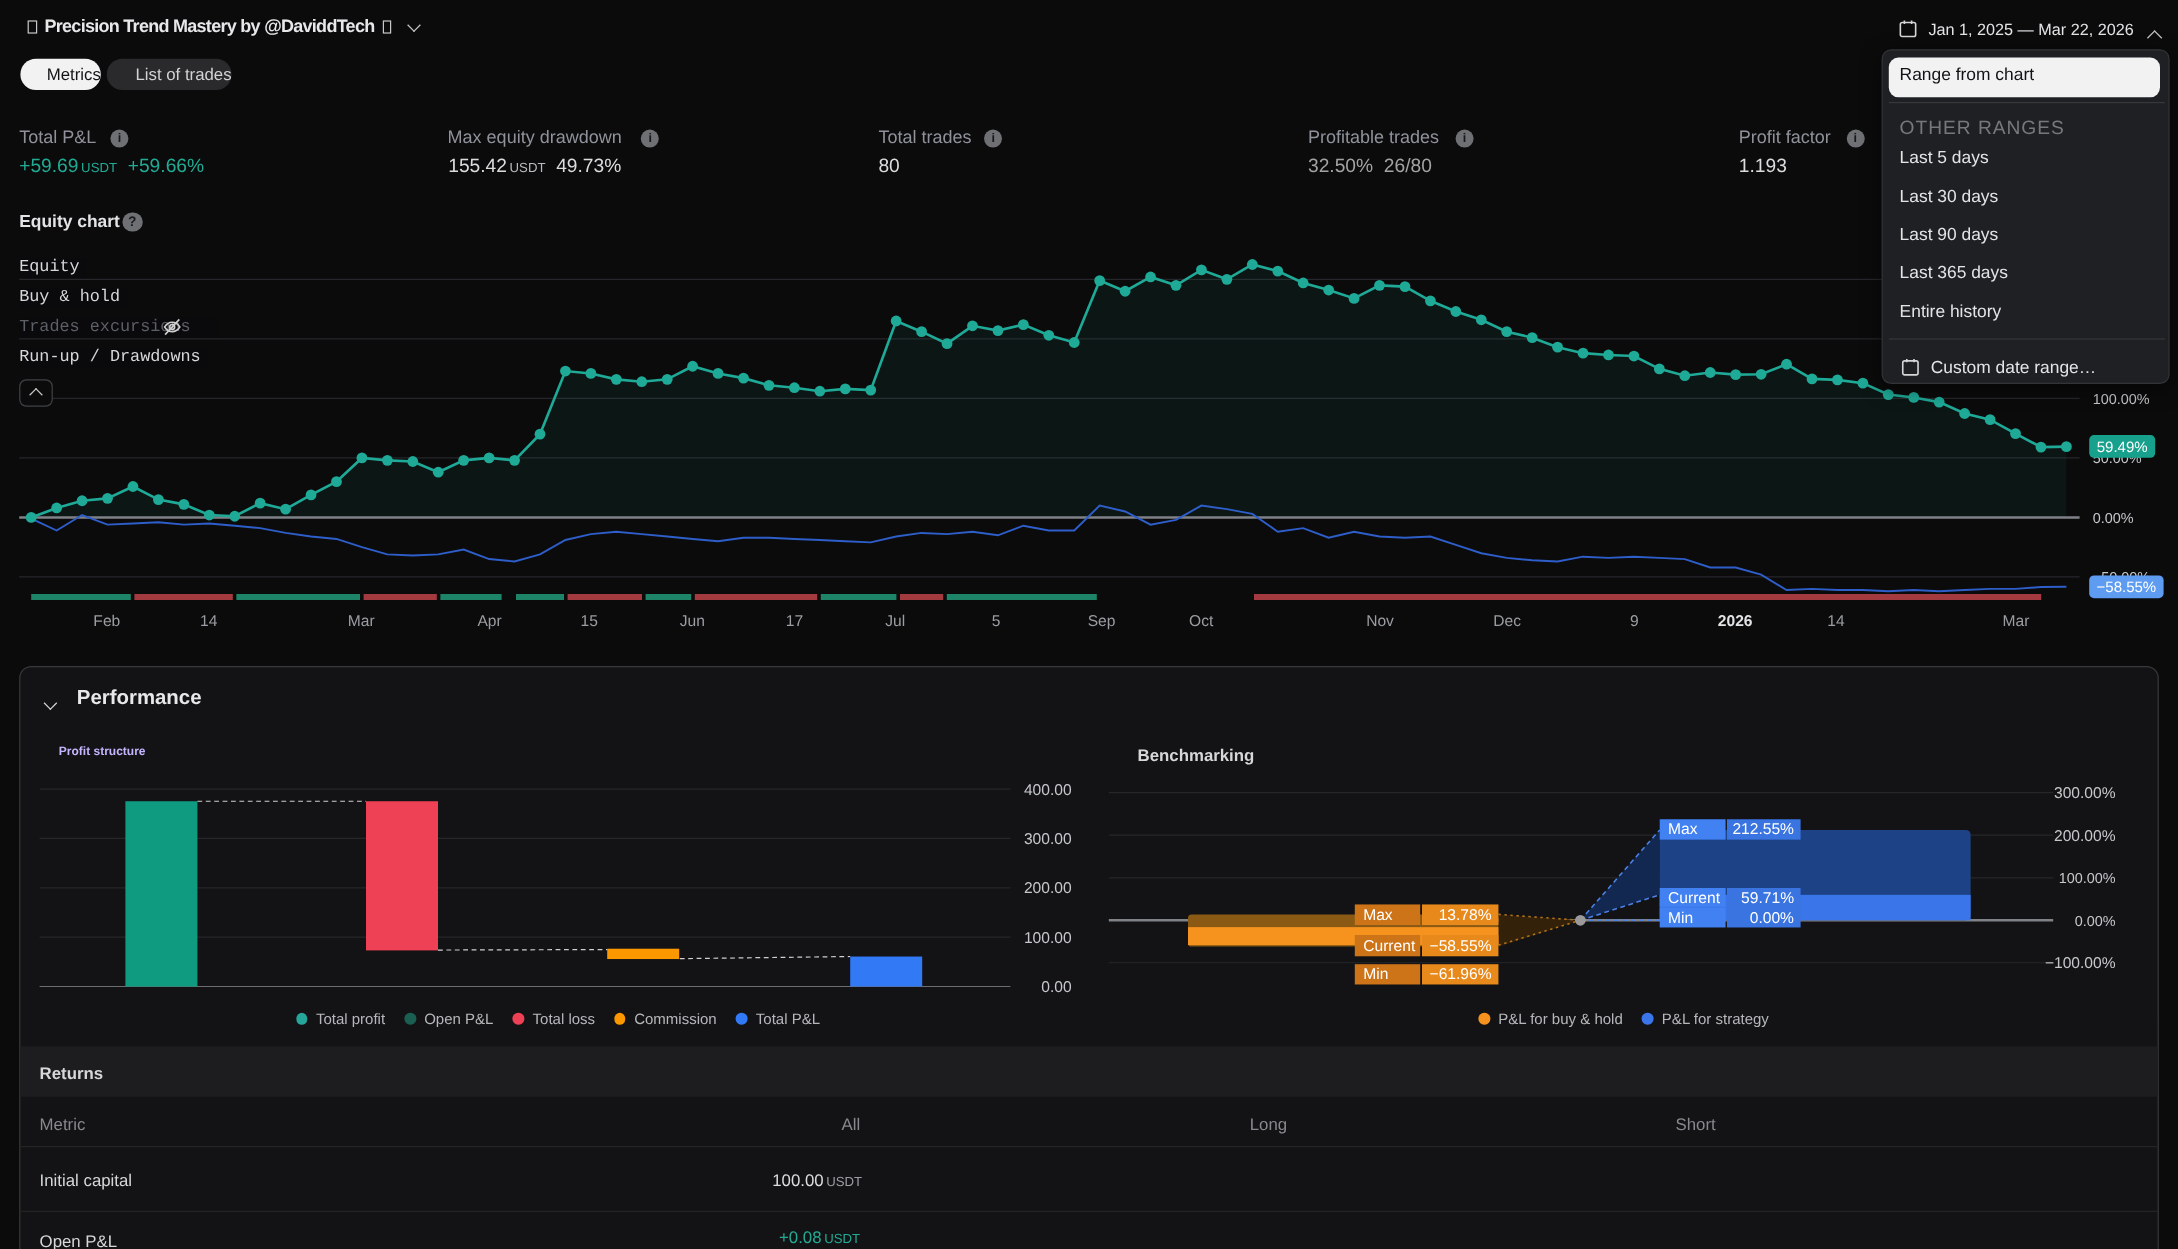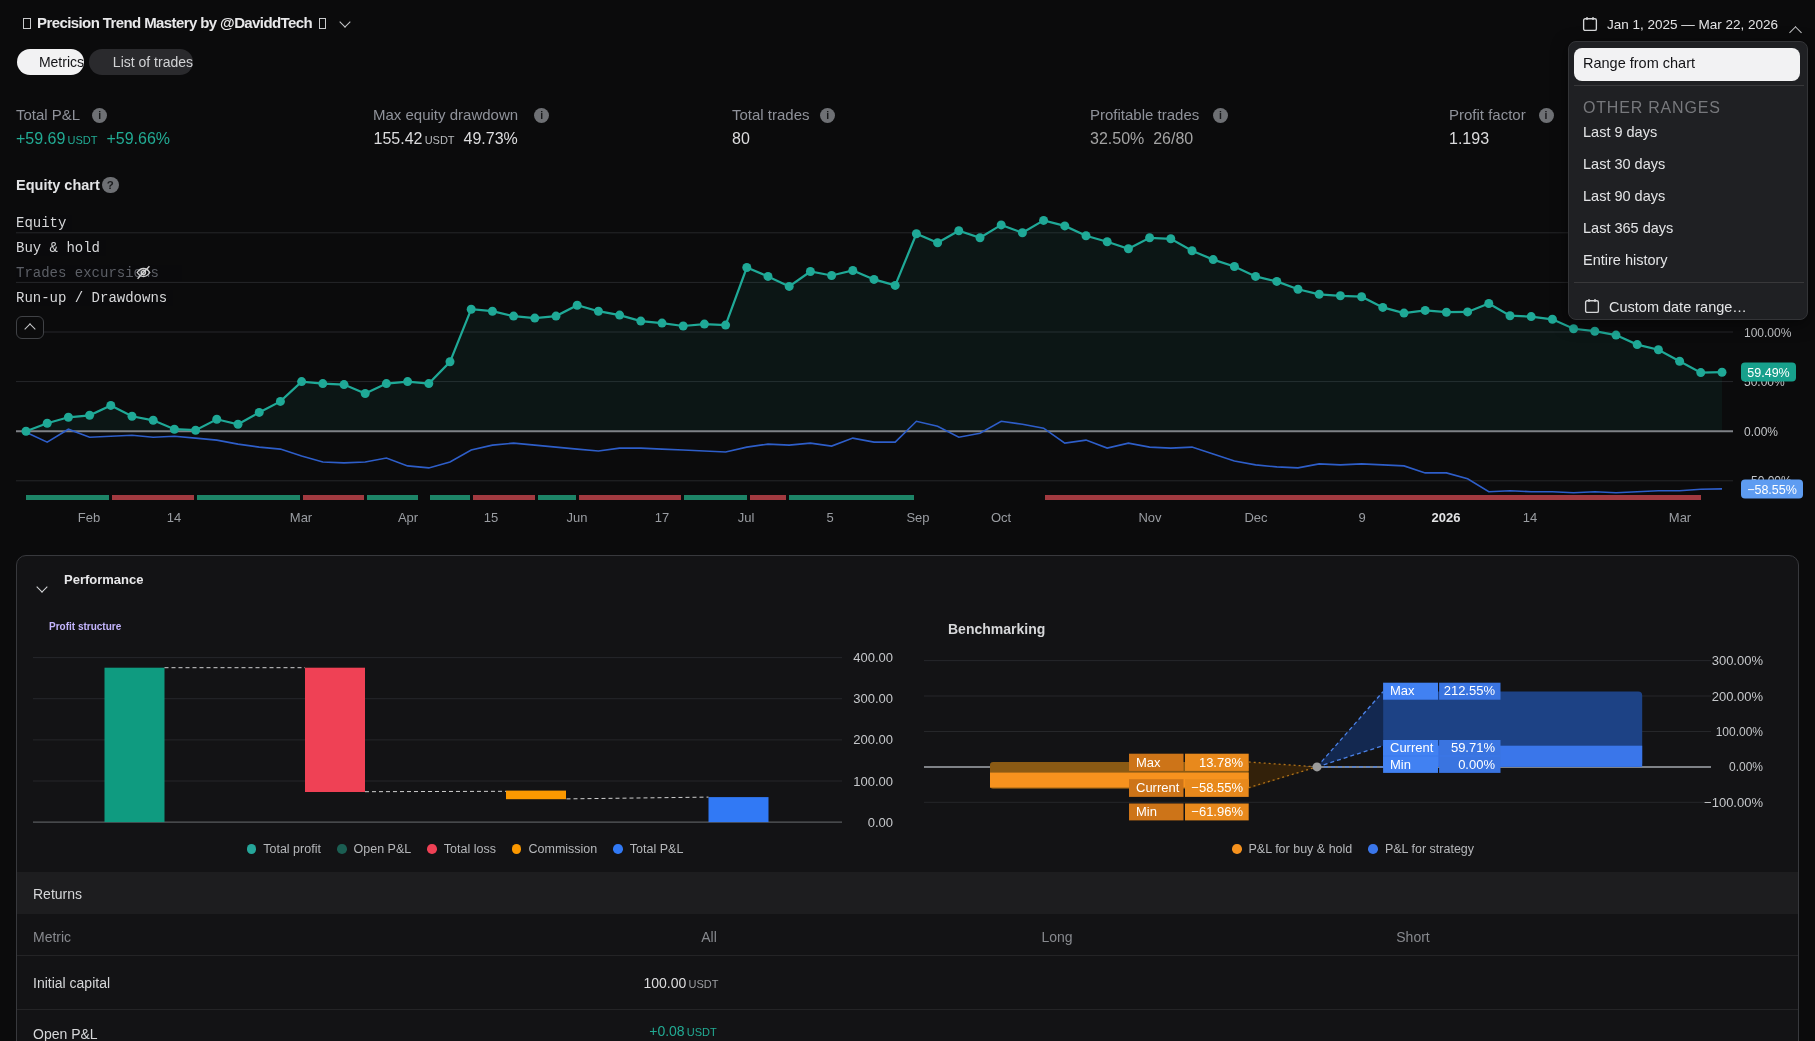--- a/index.html
+++ b/index.html
@@ -181,21 +181,21 @@
 <div class="abs" style="left:134px;top:263px"><svg width="19" height="19" viewBox="0 0 24 24" fill="none" stroke="#cfcfcf" stroke-width="1.7">
       <path d="M4 12c2.2-3.3 5-5 8-5s5.8 1.7 8 5c-2.2 3.3-5 5-8 5s-5.8-1.7-8-5z"></path>
       <circle cx="12" cy="12" r="2.6"></circle>
       <line x1="4.5" y1="20" x2="19.5" y2="4"></line>
     </svg></div>
 <div class="lgnd" style="left:16px;top:290px">Run-up / Drawdowns</div>
 <div class="abs" style="left:16px;top:316px;width:28px;height:23px;border:1px solid #404246;border-radius:6px;background:#0b0b0c;text-align:center"><span class="chev" style="transform:rotate(135deg);margin-top:8px"></span></div>
 
 <div class="abs" style="left:16px;top:555px;width:1783px;height:500px;border:1px solid #38393d;border-radius:10px;background:#131315"></div>
 <div class="abs" style="left:38px;top:577px"><span class="chev" style="transform:rotate(-45deg);border-color:#d6d7d9"></span></div>
-<div class="abs" style="left:64px;top:572px;font-size:13px;font-weight:bold;color:#e8e8ea">Performance</div>
+<div class="abs" style="left:64px;top:572px;font-size:17px;font-weight:bold;color:#e8e8ea">Performance</div>
 <div class="abs" style="left:49px;top:621px;font-size:10px;font-weight:bold;color:#c4b5fd">Profit structure</div>
 <div class="abs" style="left:948px;top:621px;font-size:14px;font-weight:bold;color:#d6d7d9">Benchmarking</div>
 
 <svg style="position:absolute;left:0;top:640px" width="1815" height="240" viewBox="0 640 1815 240">
 <line x1="33" y1="657.6" x2="842" y2="657.6" stroke="#26272a" stroke-width="1"></line>
 <line x1="33" y1="698.7" x2="842" y2="698.7" stroke="#26272a" stroke-width="1"></line>
 <line x1="33" y1="739.9" x2="842" y2="739.9" stroke="#26272a" stroke-width="1"></line>
 <line x1="33" y1="781.0" x2="842" y2="781.0" stroke="#26272a" stroke-width="1"></line>
 <line x1="33" y1="822.1" x2="842" y2="822.1" stroke="#6b6d71" stroke-width="1"></line>
 <rect x="104.5" y="667.7" width="60" height="154.4" fill="#0f9b80"></rect>
@@ -266,21 +266,21 @@
 <span class="leg-item"><span class="dot" style="background:#ef4155"></span>Total loss</span>
 <span class="leg-item"><span class="dot" style="background:#fb9800"></span>Commission</span>
 <span class="leg-item"><span class="dot" style="background:#3179f5"></span>Total P&amp;L</span>
 </div>
 <div class="abs" style="left:958px;top:842px;width:790px;display:flex;justify-content:center">
 <span class="leg-item"><span class="dot" style="background:#f6921e"></span>P&amp;L for buy &amp; hold</span>
 <span class="leg-item"><span class="dot" style="background:#3a76ea"></span>P&amp;L for strategy</span>
 </div>
 
 <div class="abs" style="left:17px;top:872px;width:1781px;height:42px;background:#1d1d1f"></div>
-<div class="abs" style="left:33px;top:886px;font-size:14px;font-weight:normal;color:#d6d7d9">Returns</div>
+<div class="abs" style="left:33px;top:886px;font-size:14px;font-weight:bold;color:#d6d7d9">Returns</div>
 <div class="abs" style="left:33px;top:929px;font-size:14px;color:#87898e">Metric</div>
 <div class="abs" style="left:709px;top:929px;font-size:14px;color:#87898e;transform:translateX(-50%)">All</div>
 <div class="abs" style="left:1057px;top:929px;font-size:14px;color:#87898e;transform:translateX(-50%)">Long</div>
 <div class="abs" style="left:1413px;top:929px;font-size:14px;color:#87898e;transform:translateX(-50%)">Short</div>
 <div class="abs" style="left:17px;top:955px;width:1781px;border-top:1px solid #242426"></div>
 <div class="abs" style="left:33px;top:975px;font-size:14px;color:#d6d7d9">Initial capital</div>
 <div class="abs" style="left:681px;top:975px;font-size:14px;color:#dcdcde;transform:translateX(-50%)">100.00<span style="font-size:11px;color:#9b9da1"> USDT</span></div>
 <div class="abs" style="left:17px;top:1009px;width:1781px;border-top:1px solid #242426"></div>
 <div class="abs" style="left:33px;top:1026px;font-size:14px;color:#d6d7d9">Open P&amp;L</div>
 <div class="abs" style="left:683px;top:1023px;font-size:14px;color:#22ab94;transform:translateX(-50%)">+0.08<span style="font-size:11px"> USDT</span></div>
@@ -290,21 +290,21 @@
       <line x1="8" y1="2.8" x2="8" y2="6.6"></line>
       <line x1="16" y1="2.8" x2="16" y2="6.6"></line>
     </svg></div>
 <div class="abs" style="left:1607px;top:17px;font-size:13.5px;color:#e4e4e6">Jan 1, 2025 — Mar 22, 2026</div>
 <div class="abs" style="left:1791px;top:23px"><span class="chev" style="width:9px;height:9px;transform:rotate(135deg)"></span></div>
 
 <div class="abs" style="left:1568px;top:41px;width:240px;height:279px;background:#1f2023;border:1px solid #333437;border-radius:8px;box-shadow:0 4px 16px rgba(0,0,0,0.5)">
 <div class="abs" style="left:5px;top:6px;width:226px;height:33px;background:#f2f2f3;border-radius:8px;font-size:14.5px;color:#131316;line-height:31px;padding-left:9px">Range from chart</div>
 <div class="abs" style="left:5px;top:43px;width:230px;border-top:1px solid #38383a"></div>
 <div class="abs" style="left:14px;top:57px;font-size:16px;color:#77787c;letter-spacing:0.8px">OTHER RANGES</div>
-<div class="menu-item" style="left:14px;top:82px">Last 9 days</div>
+<div class="menu-item" style="left:14px;top:82px">Last 5 days</div>
 <div class="menu-item" style="left:14px;top:114px">Last 30 days</div>
 <div class="menu-item" style="left:14px;top:146px">Last 90 days</div>
 <div class="menu-item" style="left:14px;top:178px">Last 365 days</div>
 <div class="menu-item" style="left:14px;top:210px">Entire history</div>
 <div class="abs" style="left:5px;top:240px;width:230px;border-top:1px solid #38383a"></div>
 <div class="abs" style="left:14px;top:255px"><svg width="18" height="18" viewBox="0 0 24 24" fill="none" stroke="#d5d6d8" stroke-width="1.8">
         <rect x="3.5" y="5" width="17" height="15.5" rx="2"></rect>
         <line x1="8" y1="2.8" x2="8" y2="6.6"></line>
         <line x1="16" y1="2.8" x2="16" y2="6.6"></line>
       </svg></div>

